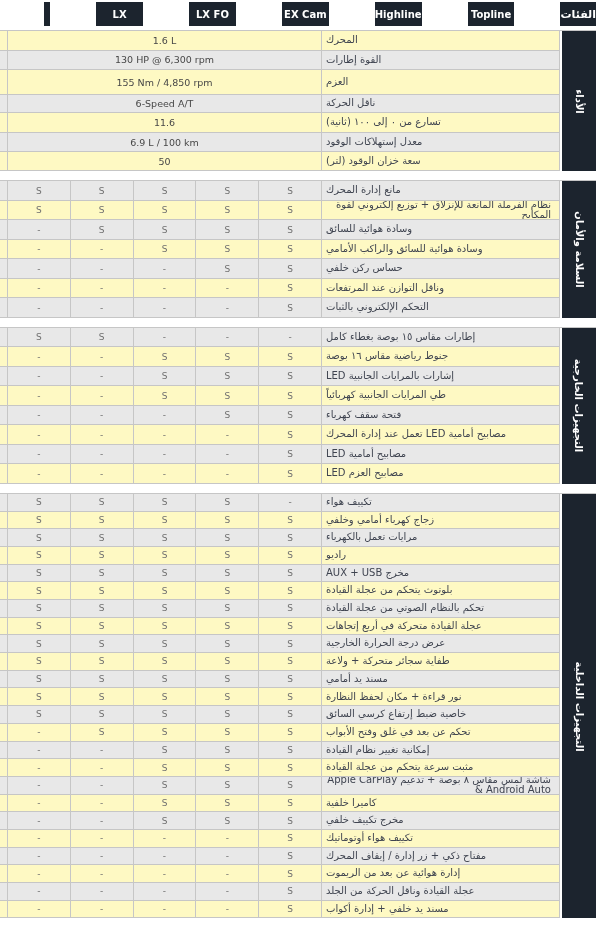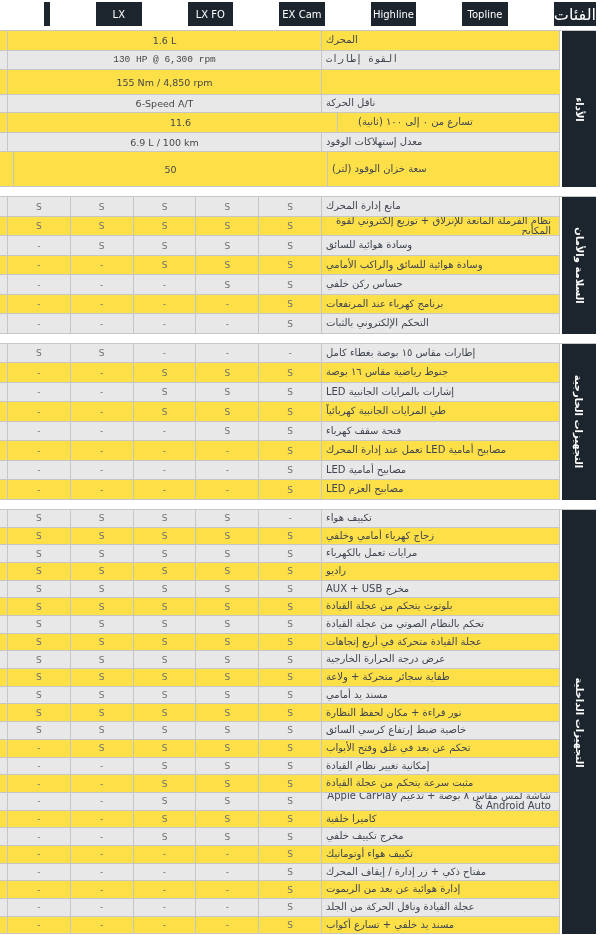--- a/index.html
+++ b/index.html
@@ -17,35 +17,35 @@
   }
   .page{width:600px;height:935px;position:relative;}
 
   
   .hdr{
     display:flex;gap:2px;height:24px;margin-top:2px;width:596px;
   }
   .hdr .hcell{
     background:var(--navy);color:#ffffff;
     display:flex;align-items:center;justify-content:center;
-    font-size:10px;font-weight:normal;margin-left:44px;
+    font-size:10px;font-weight:bold;margin-left:44px;
   }
   .hdr .hsliver{width:8px;}
   .hdr .htrim{width:60.8px;}
-  .hdr .hcat{flex:1;font-size:16px;}
+  .hdr .hcat{flex:1;font-size:11px;}
 
   
   .section{
     position:relative;width:596px;border-top:1px solid var(--border);
   }
   .section.first{margin-top:4px;}
   .section.next{margin-top:9px;}
   .row{
     display:flex;width:560px;border-bottom:1px solid var(--border);
-    background:#fde047;
+    background:#fef9c3;
   }
   .row.stripe{background:var(--stripe);}
   .cell{
     border-right:1px solid var(--border);
     display:flex;align-items:center;justify-content:center;
     overflow:hidden;
   }
   .sliver{width:8px;}
   .val{width:62.8px;font-size:9px;color:var(--value-ink);}
   .mval{width:314px;font-size:9.5px;color:#474747;}
@@ -77,45 +77,46 @@
       <div class="hcell htrim">Topline</div>
       <div class="hcell hcat">الفئات</div>
     </div>
   <div id="sections">
       <div class="section first">
         <div class="row" style="height: 19.6px;">
           <div class="cell sliver"></div>
           <div class="cell mval">1.6 L</div>
           <div class="cell flabel" dir="rtl">المحرك</div>
         </div>
-        <div class="row stripe" style="height: 19.6px; font-family: Liberation Mono, monospace;">
+        <div class="row stripe" style="height: 19.6px;">
           <div class="cell sliver"></div>
           <div class="cell mval">130 HP @ 6,300 rpm</div>
           <div class="cell flabel" dir="rtl">القوة إطارات</div>
         </div>
         <div class="row" style="height: 25px;">
           <div class="cell sliver"></div>
           <div class="cell mval">155 Nm / 4,850 rpm</div>
+          <div class="cell flabel" dir="rtl">العزم</div>
         </div>
         <div class="row stripe" style="height: 18px;">
           <div class="cell sliver"></div>
           <div class="cell mval">6-Speed A/T</div>
           <div class="cell flabel" dir="rtl">ناقل الحركة</div>
         </div>
-        <div class="row" style="height: 19.6px; gap: 16px;">
+        <div class="row" style="height: 19.6px;">
           <div class="cell sliver"></div>
           <div class="cell mval">11.6</div>
           <div class="cell flabel" dir="rtl">تسارع من ٠ إلى ١٠٠ (ثانية)</div>
         </div>
         <div class="row stripe" style="height: 19.6px;">
           <div class="cell sliver"></div>
           <div class="cell mval">6.9 L / 100 km</div>
           <div class="cell flabel" dir="rtl">معدل إستهلاكات الوقود</div>
         </div>
-        <div class="row" style="height: 35px; padding-left: 6px;">
+        <div class="row" style="height: 19px;">
           <div class="cell sliver"></div>
           <div class="cell mval">50</div>
           <div class="cell flabel" dir="rtl">سعة خزان الوقود (لتر)</div>
         </div>
         <div class="tab">
           <span>الأداء</span>
         </div>
       </div>
       <div class="section next">
         <div class="row stripe" style="height: 19.5px;">
@@ -163,21 +164,21 @@
           <div class="cell val">S</div>
           <div class="cell flabel" dir="rtl">حساس ركن خلفي</div>
         </div>
         <div class="row" style="height: 19.5px;">
           <div class="cell sliver"></div>
           <div class="cell val">-</div>
           <div class="cell val">-</div>
           <div class="cell val">-</div>
           <div class="cell val">-</div>
           <div class="cell val">S</div>
-          <div class="cell flabel" dir="rtl">برنامج كهرباء عند المرتفعات</div>
+          <div class="cell flabel" dir="rtl">وناقل التوازن عند المرتفعات</div>
         </div>
         <div class="row stripe" style="height: 19.5px;">
           <div class="cell sliver"></div>
           <div class="cell val">-</div>
           <div class="cell val">-</div>
           <div class="cell val">-</div>
           <div class="cell val">-</div>
           <div class="cell val">S</div>
           <div class="cell flabel" dir="rtl">التحكم الإلكتروني بالثبات</div>
         </div>
@@ -470,20 +471,20 @@
           <div class="cell val">S</div>
           <div class="cell flabel" dir="rtl">عجلة القيادة وناقل الحركة من الجلد</div>
         </div>
         <div class="row" style="height: 17.7px;">
           <div class="cell sliver"></div>
           <div class="cell val">-</div>
           <div class="cell val">-</div>
           <div class="cell val">-</div>
           <div class="cell val">-</div>
           <div class="cell val">S</div>
-          <div class="cell flabel" dir="rtl">مسند يد خلفي + تسارع أكواب</div>
+          <div class="cell flabel" dir="rtl">مسند يد خلفي + إدارة أكواب</div>
         </div>
         <div class="tab">
           <span>التجهيزات الداخلية</span>
         </div>
       </div>
     </div>
 </div>
 
 </body></html>

